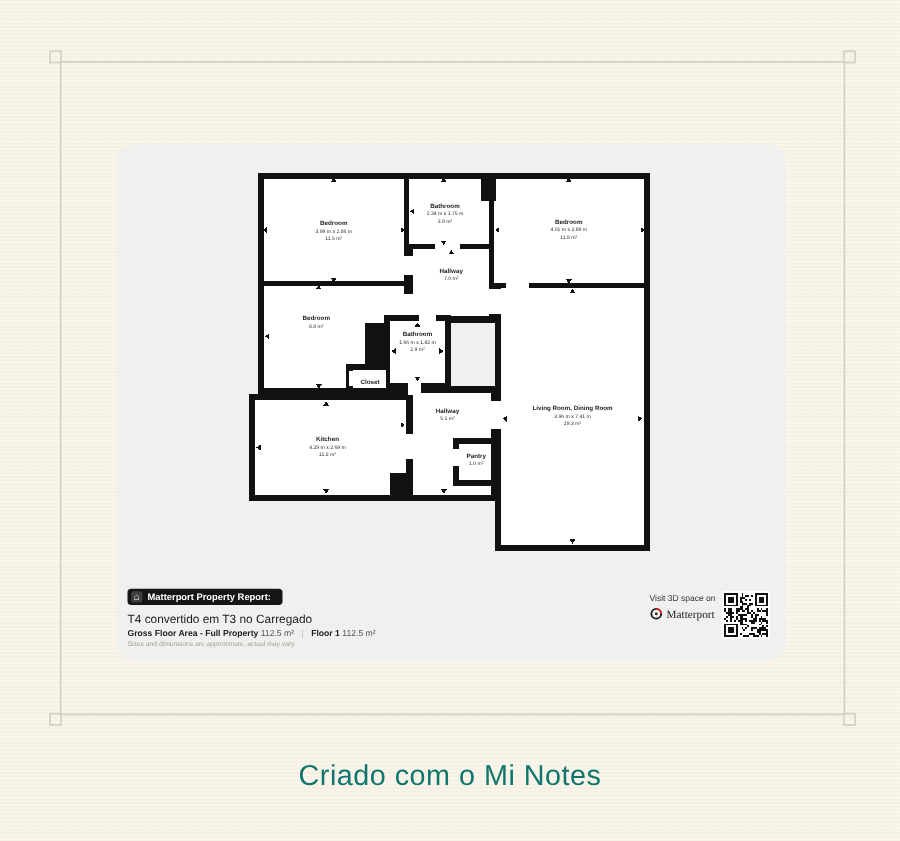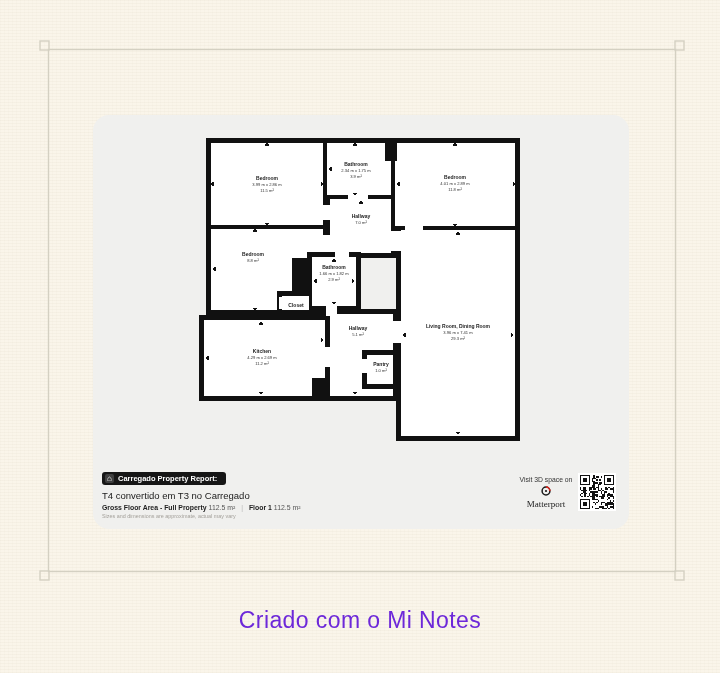--- a/index.html
+++ b/index.html
@@ -19,25 +19,25 @@
     border-radius:3px;padding:2px 9px 2px 3px;font-size:7.5px;font-weight:700;line-height:9px;}
   .badge-ico{display:inline-flex;align-items:center;justify-content:center;width:9px;height:9px;
     background:#3f3f3f;border-radius:2px;font-size:8px;line-height:9px;color:#fff;}
   .rep-title{margin-top:5px;font-size:9.5px;font-weight:400;color:#1a1a1a;}
   .rep-meta{margin-top:3px;font-size:6.9px;color:#555;}
   .rep-meta .b{font-weight:700;color:#222;}
   .rep-meta .sep{color:#b9b9b9;padding:0 4px;}
   .rep-disc{margin-top:2px;font-size:5.4px;color:#a3a09a;}
   .visit{position:absolute;left:412px;top:361px;width:82px;text-align:center;}
   .visit-txt{font-size:6.8px;color:#333;}
-  .brand-row{margin-top:3px;display:flex;align-items:center;justify-content:center;gap:3px;flex-direction:column;}
+  .brand-row{margin-top:3px;display:flex;align-items:center;justify-content:center;gap:3px;}
   .brand{font-family:"Liberation Serif",serif;font-size:9px;color:#222;}
   #qr{position:absolute;left:485px;top:358px;width:38px;height:38px;background:#fff;}
   #watermark{position:absolute;left:0;top:607px;width:720px;text-align:center;
-    font-size:23px;color:#6d28d9;letter-spacing:.4px;}
+    font-size:23px;color:#0f766e;letter-spacing:.4px;}
 </style>
 </head>
 <body>
 
 <div id="screen">
 
   <svg id="frame-svg" width="720" height="673">
     <g fill="none" stroke="#d4d0c2" stroke-width="1.4">
       <rect x="48.5" y="49.5" width="627" height="522"></rect>
       <rect x="40" y="41" width="9" height="9"></rect>
@@ -164,21 +164,21 @@
 
         <text class="rn" x="263" y="193">Living Room, Dining Room</text>
         <text class="rd" x="263" y="199">3.96 m x 7.41 m</text>
         <text class="rd" x="263" y="205">29.3 m²</text>
       </g>
     </svg>
 
     <div class="report">
       <div class="badge">
         <span class="badge-ico">⌂</span>
-        <span>Carregado Property Report:</span>
+        <span>Matterport Property Report:</span>
       </div>
       <div class="rep-title">T4 convertido em T3 no Carregado</div>
       <div class="rep-meta">
         <span class="b">Gross Floor Area - Full Property</span>
         <span>112.5 m²</span>
         <span class="sep">|</span>
         <span class="b">Floor 1</span>
         <span>112.5 m²</span>
       </div>
       <div class="rep-disc">Sizes and dimensions are approximate, actual may vary</div>

